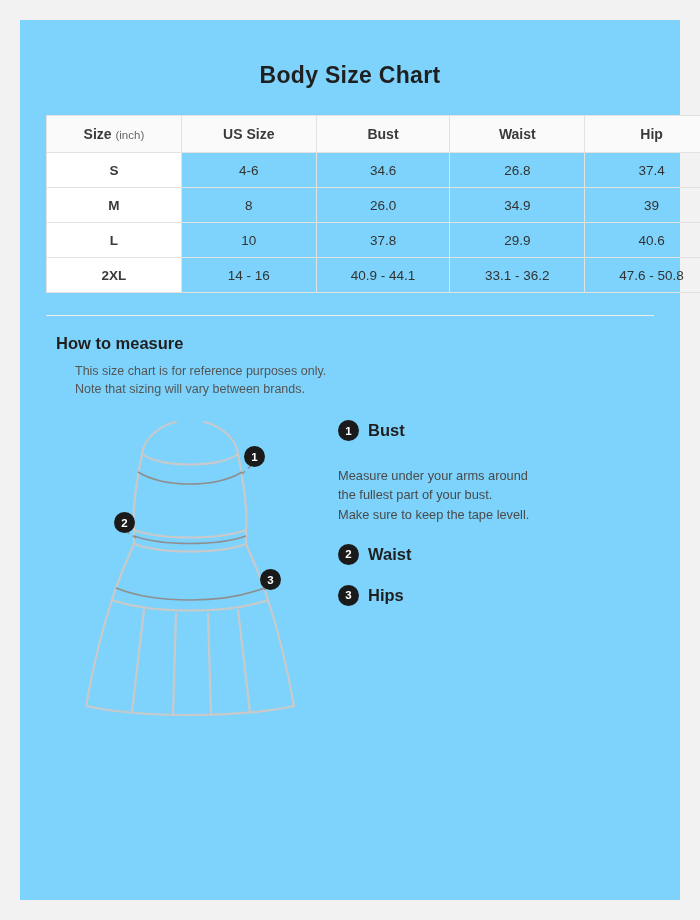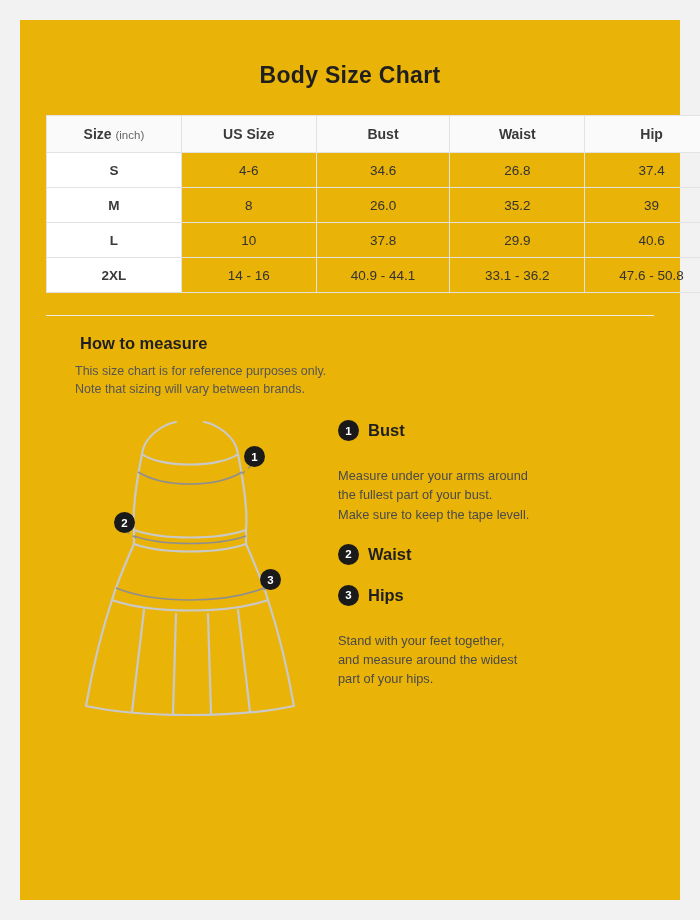--- a/index.html
+++ b/index.html
@@ -13,21 +13,21 @@
     font-family: "Liberation Sans", sans-serif;
     color: #2b2b2b;
     overflow: hidden;
   }
   .page {
     position: absolute;
     left: 20px;
     top: 20px;
     width: 660px;
     height: 880px;
-    background: #eab308;
+    background: #7dd3fc;
     box-sizing: border-box;
   }
   .title {
     text-align: center;
     font-size: 23px;
     font-weight: bold;
     letter-spacing: 0.3px;
     color: #1f1f1f;
     margin: 0;
     padding-top: 42px;
@@ -73,21 +73,21 @@
   table.size-table col.c4 { width: 122px; }
   table.size-table col.c5 { width: 121px; }
 
   
   .hr {
     margin: 22px 26px 0 26px;
     border: 0;
     border-top: 1px solid #ececec;
   }
   .howto-title {
-    margin: 18px 0 0 60px;
+    margin: 18px 0 0 36px;
     font-size: 16.5px;
     font-weight: bold;
     color: #1f1f1f;
   }
   .howto-note {
     margin: 9px 0 16px 55px;
     font-size: 12.5px;
     line-height: 1.45;
     color: #555;
   }
@@ -190,21 +190,21 @@
           <td class="size-col">S</td>
           <td>4-6</td>
           <td>34.6</td>
           <td>26.8</td>
           <td>37.4</td>
         </tr>
         <tr>
           <td class="size-col">M</td>
           <td>8</td>
           <td>26.0</td>
-          <td>35.2</td>
+          <td>34.9</td>
           <td>39</td>
         </tr>
         <tr>
           <td class="size-col">L</td>
           <td>10</td>
           <td>37.8</td>
           <td>29.9</td>
           <td>40.6</td>
         </tr>
         <tr>
@@ -290,21 +290,18 @@
           <span class="badge">2</span>
           <span class="step-title">Waist</span>
         </div>
       </div>
 
       <div class="step">
         <div class="step-head">
           <span class="badge">3</span>
           <span class="step-title">Hips</span>
         </div>
-        <div class="step-body">Stand with your feet together,
-and measure around the widest
-part of your hips.</div>
       </div>
 
     </div>
   </div>
 
 </div>
 
 </body></html>

